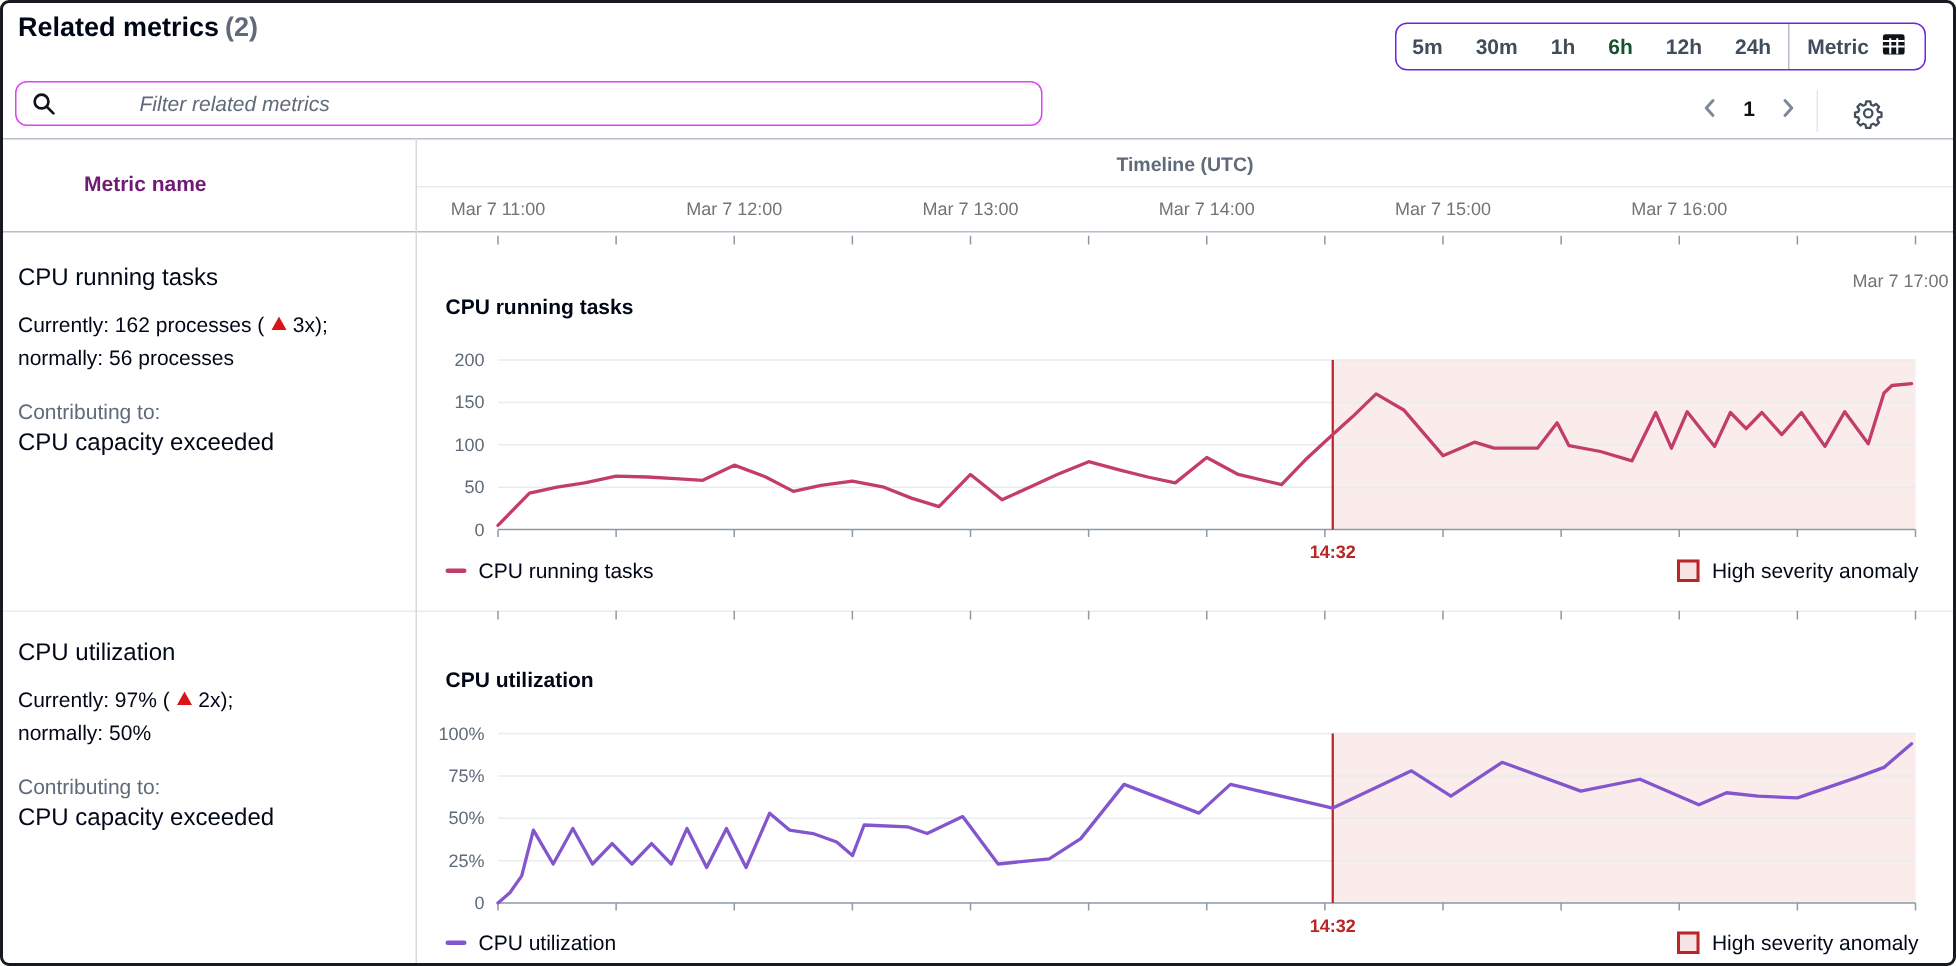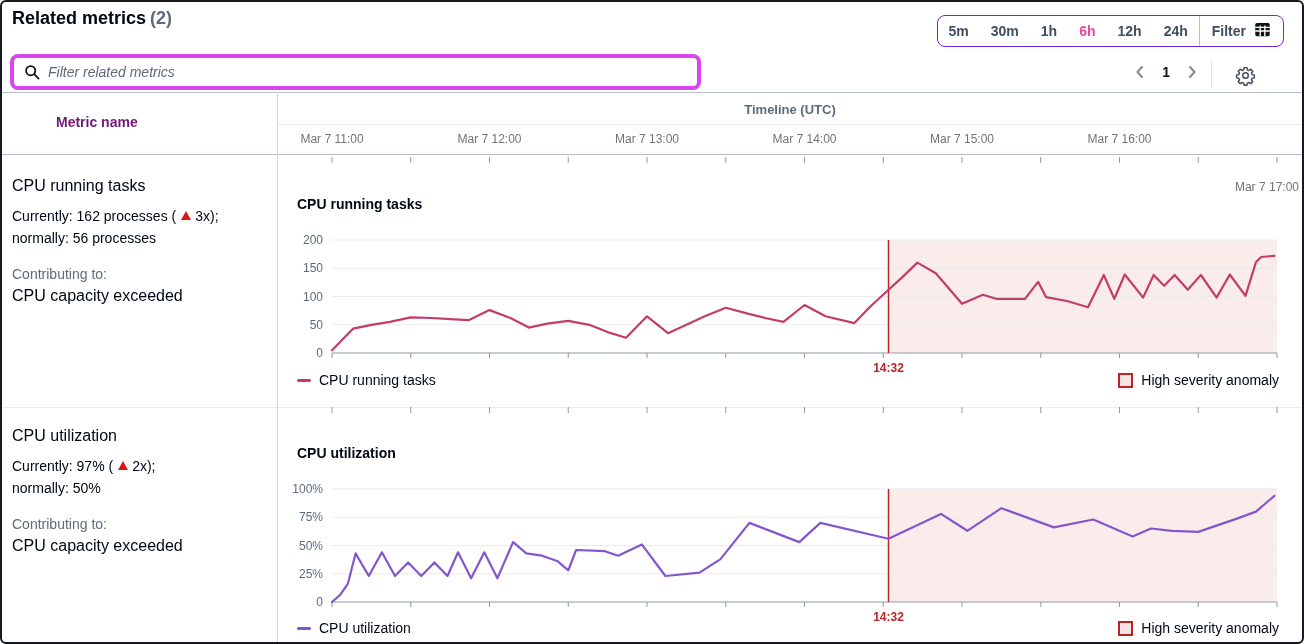--- a/index.html
+++ b/index.html
@@ -2,32 +2,32 @@
 <html><head>
 <meta charset="utf-8">
 <style>
   html,body{margin:0;padding:0;background:#fff;font-family:"Liberation Sans",sans-serif;}
   .app{position:relative;width:1304px;height:644px;box-sizing:border-box;border:2px solid #16191f;
        border-radius:6px;overflow:hidden;background:#fff;}
   
   .page-title{position:absolute;left:10px;top:6px;font-size:18px;font-weight:700;color:#000716;}
   .page-title .count{color:#5f6b7a;font-weight:700;margin-left:4px;}
   .page-desc{position:absolute;left:10px;top:30px;font-size:12.5px;color:#5f6b7a;}
-  .filter-wrap{position:absolute;left:8px;top:52px;width:683px;height:28px;border:4px solid #d946ef;
-               border-radius:8px;background:#fff;display:flex;align-items:center;}
+  .filter-wrap{position:absolute;left:8px;top:52px;width:683px;height:28px;border:1px solid #d946ef;
+               border-radius:8px;background:#fff;display:flex;align-items:center;gap:48px;}
   .filter-wrap .mag{margin:0 6px 0 10px;display:flex;}
   .filter-wrap input{flex:1;border:none;outline:none;font-style:italic;font-size:14px;color:#5f6b7a;
                      background:transparent;font-family:"Liberation Sans",sans-serif;}
   .filter-wrap input::placeholder{color:#5f6b7a;font-style:italic;}
   
   .range-group{position:absolute;right:18px;top:13px;height:30px;display:flex;align-items:stretch;
                border:1px solid #6d28d9;border-radius:8px;background:#fff;overflow:hidden;margin-left:48px;}
   .range-btn{border:none;background:transparent;font-family:"Liberation Sans",sans-serif;font-size:14px;
              font-weight:700;color:#414d5c;padding:0 11px;cursor:pointer;}
-  .range-btn.selected{color:#ec4899;}
+  .range-btn.selected{color:#14532d;}
   .range-sep{width:1px;background:#b6bec9;}
   .custom-btn{display:flex;align-items:center;gap:8px;border:none;background:transparent;cursor:pointer;
               font-family:"Liberation Sans",sans-serif;font-size:14px;font-weight:700;color:#414d5c;padding:0 12px;}
   
   .pager{position:absolute;top:60px;right:100px;display:flex;align-items:center;gap:10px;}
   .pager button{border:none;background:transparent;cursor:pointer;display:flex;align-items:center;padding:2px;}
   .pager .page-num{font-size:14px;font-weight:700;color:#0f141a;}
   .tools-sep{position:absolute;top:58px;right:90px;width:1px;height:28px;background:#e4e7ea;}
   .gear-btn{position:absolute;top:61px;right:44px;border:none;background:transparent;cursor:pointer;padding:2px;}
   
@@ -76,21 +76,21 @@
   <div class="range-group" id="range-group">
 
     <button class="range-btn">5m</button>
       <button class="range-btn">30m</button>
       <button class="range-btn">1h</button>
       <button class="range-btn selected">6h</button>
       <button class="range-btn">12h</button>
       <button class="range-btn">24h</button>
       <span class="range-sep"></span>
     <button class="custom-btn">
-      <span>Filter</span>
+      <span>Metric</span>
       <span>
         <svg width="17" height="17" viewBox="0 0 16 16">
           <rect x="1.2" y="1.8" width="13.6" height="12.6" rx="1.6" fill="#0f141a"></rect>
           <g stroke="#ffffff" stroke-width="1.3">
             <path d="M1.2 6 H14.8 M1.2 9.4 H14.8"></path>
             <path d="M5.8 4.2 V14 M10.2 4.2 V14"></path>
           </g>
         </svg>
       </span>
     </button>

